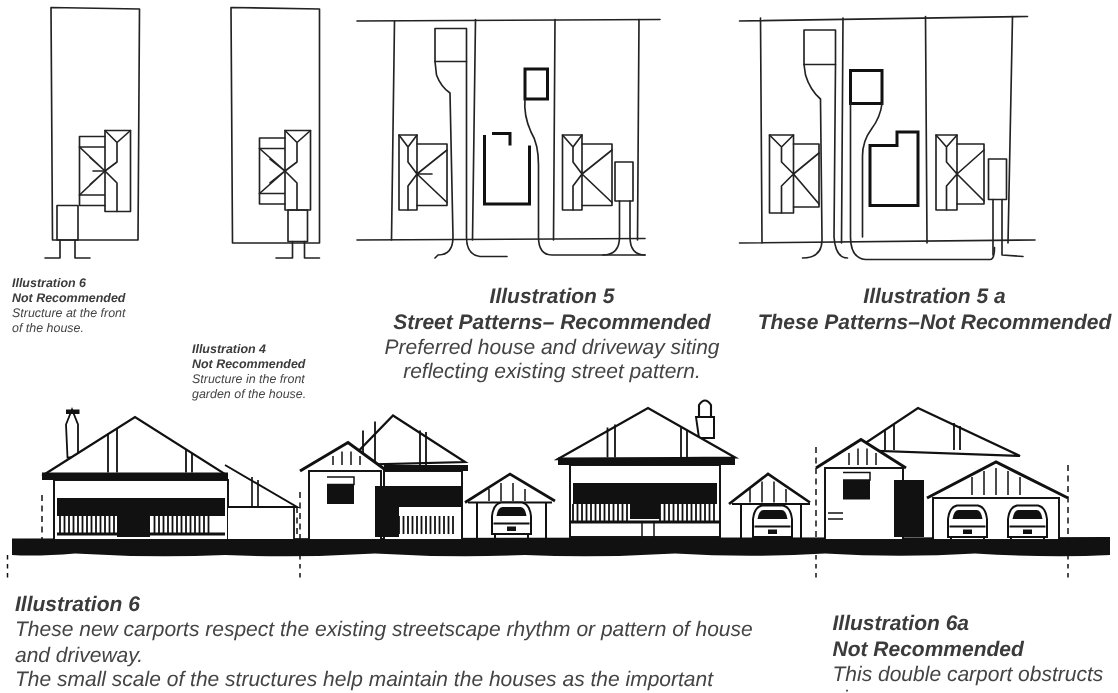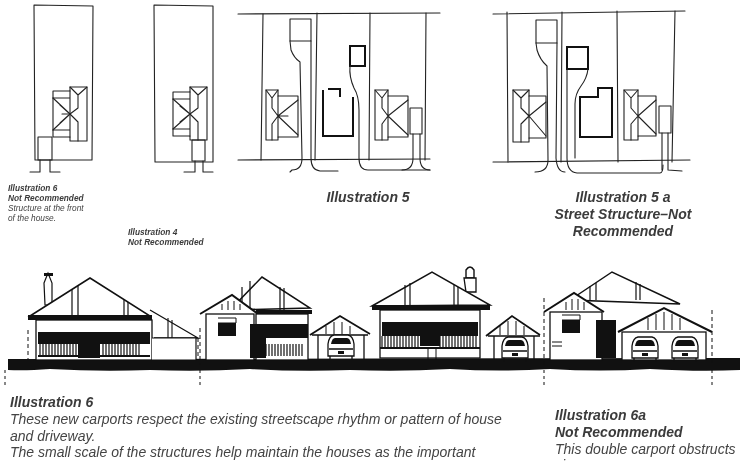--- a/index.html
+++ b/index.html
@@ -105,29 +105,34 @@
 <div class="cap small" style="left:8px;top:184px;width:110px;">
   <span class="t">Illustration 6</span>
   <span class="s">Not Recommended</span>
   <span class="d">Structure at the front
 of the house.</span>
 </div>
 
 <div class="cap small" style="left:128px;top:184px;width:110px;margin-top:44px;">
   <span class="t">Illustration 4</span>
   <span class="s">Not Recommended</span>
+  <span class="d">Structure in the front
+garden of the house.</span>
 </div>
 
 <div class="cap mid" style="left:248px;top:189px;width:240px;">
   <span class="t">Illustration 5</span>
+  <span class="s">Street Patterns– Recommended</span>
+  <span class="d">Preferred house and driveway siting
+reflecting existing street pattern.</span>
 </div>
 
 <div class="cap mid" style="left:503px;top:189px;width:240px;">
   <span class="t">Illustration 5 a</span>
-  <span class="s">Street Structure–Not Recommended</span>
+  <span class="s">These Patterns–Not Recommended</span>
 </div>
 
 <div class="abs" style="left:0;top:260px;width:745px;height:135px;">
   <svg width="745" height="135" viewBox="0 0 745 135">
     <defs>
       <g id="railing">
         <path d="M0 0 L0 12 M3 0 L3 12 M6 0 L6 12 M9 0 L9 12 M12 0 L12 12 M15 0 L15 12 M18 0 L18 12 M21 0 L21 12 M24 0 L24 12 M27 0 L27 12 M30 0 L30 12 M33 0 L33 12 M36 0 L36 12" stroke="#111" stroke-width="1.2"></path>
       </g>
       <g id="car">
         <path d="M2 22 L2 10 Q3 2 8 1 L22 1 Q27 2 28 10 L28 22 Z" fill="#fff" stroke="#111" stroke-width="1.3"></path>

